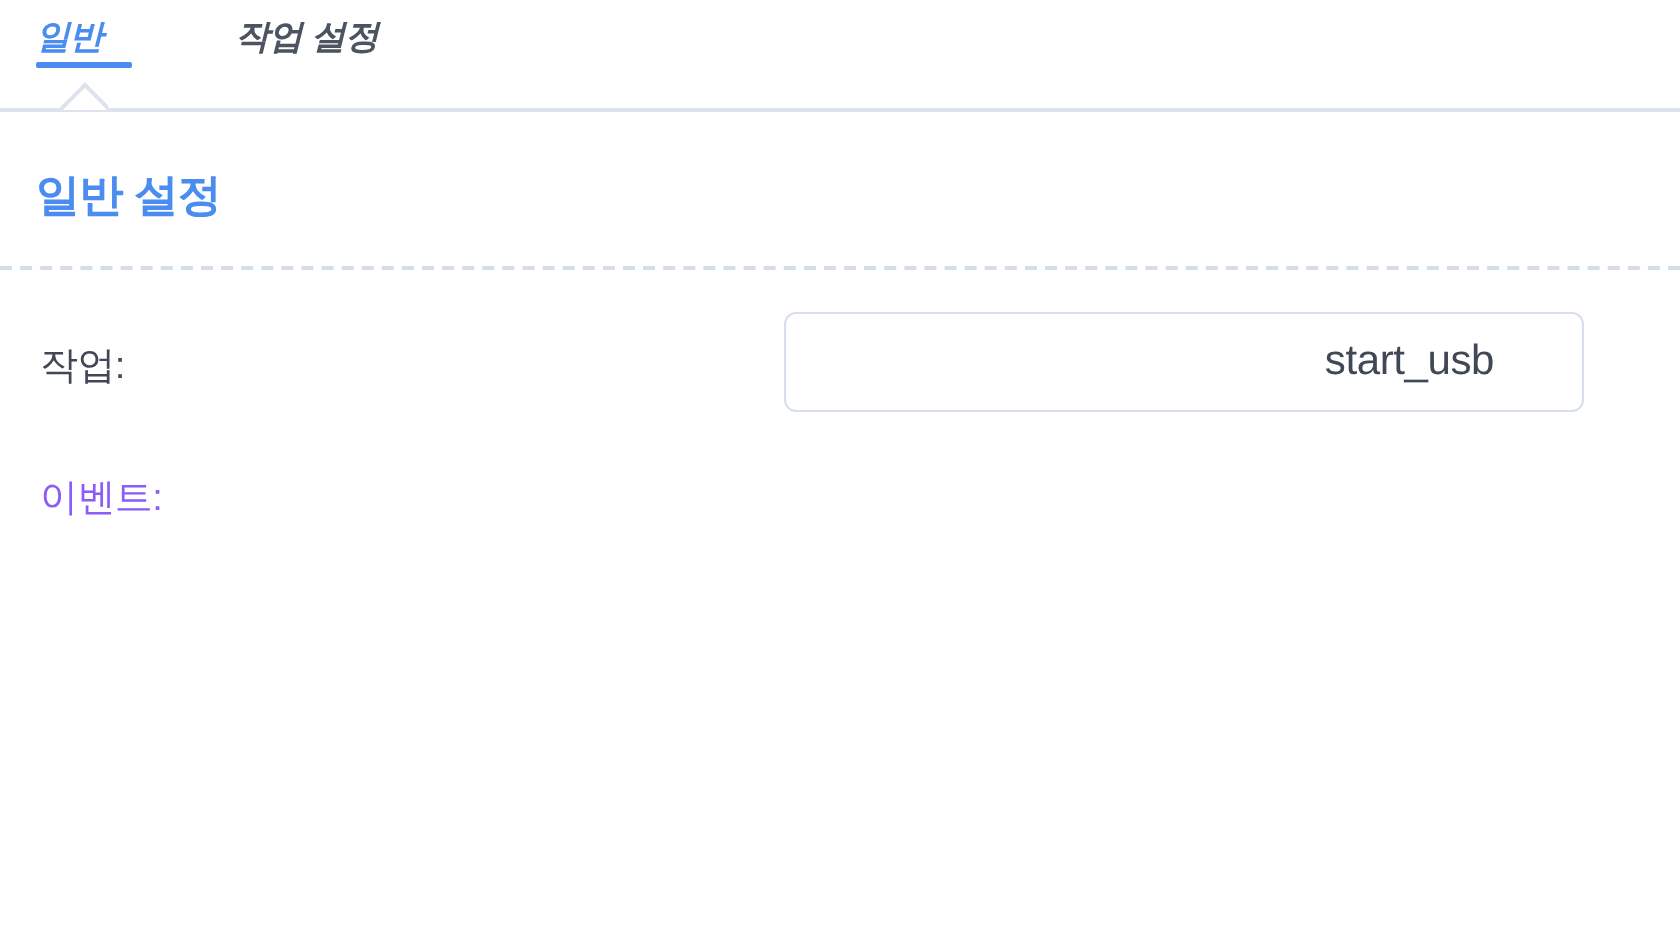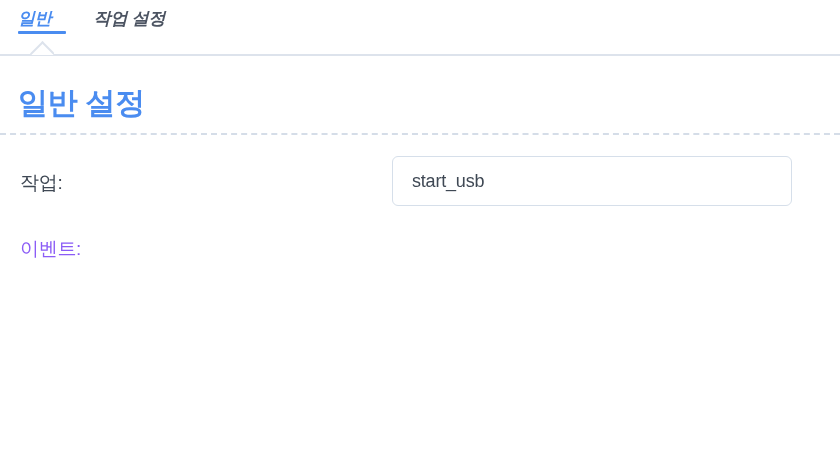--- a/index.html
+++ b/index.html
@@ -31,21 +31,21 @@
   .tab {
     position: relative;
     font-size: 17px;
     font-weight: bold;
     letter-spacing: -0.2px;
     padding: 0 0 6px 0;
     cursor: pointer;
     white-space: nowrap;
   }
   .tab-general { margin-left: 18px; color: #4a8cf0; }
-  .tab-task    { margin-left: 42px; color: #4c5462; }
+  .tab-task    { margin-left: 66px; color: #4c5462; }
 
   .tab-underline {
     position: absolute;
     left: 18px;
     top: 31px;
     width: 48px;
     height: 3px;
     background: #4a8cf0;
     border-radius: 1px;
   }
@@ -79,21 +79,21 @@
     border-left: 2px solid #dde3ec;
     border-top: 2px solid #dde3ec;
     transform: rotate(45deg);
   }
 
   
   .section-title {
     position: absolute;
     left: 18px;
     top: 83px;
-    font-size: 30px;
+    font-size: 22px;
     font-weight: bold;
     color: #4a8cf0;
     letter-spacing: -0.3px;
   }
   .dashed-rule {
     position: absolute;
     left: 0;
     right: 0;
     top: 133px;
     height: 0;
@@ -137,26 +137,27 @@
     background: #eef2f7;
     border-color: #dfe6ee;
   }
   .field-value {
     position: absolute;
     left: 19px;
     top: 0;
     right: 44px;
     height: 48px;
     line-height: 48px;
-    font-size: 18px;
+    font-size: 21px;
     color: #3f4854;
     letter-spacing: -0.2px;
     overflow: hidden;
     white-space: nowrap;
     text-overflow: ellipsis;
+    text-align: right;
   }
   .field-value.is-disabled { color: #b9c2cd; }
 
   .caret {
     position: absolute;
     right: 23px;
     top: 21px;
     width: 0;
     height: 0;
     border-left: 8px solid transparent;

